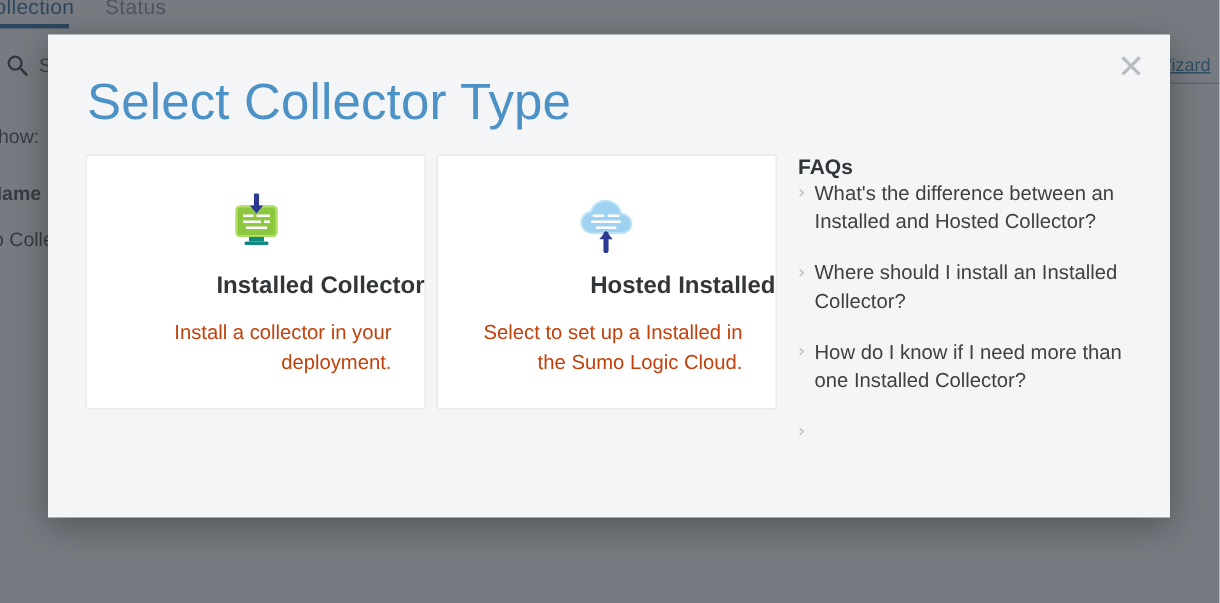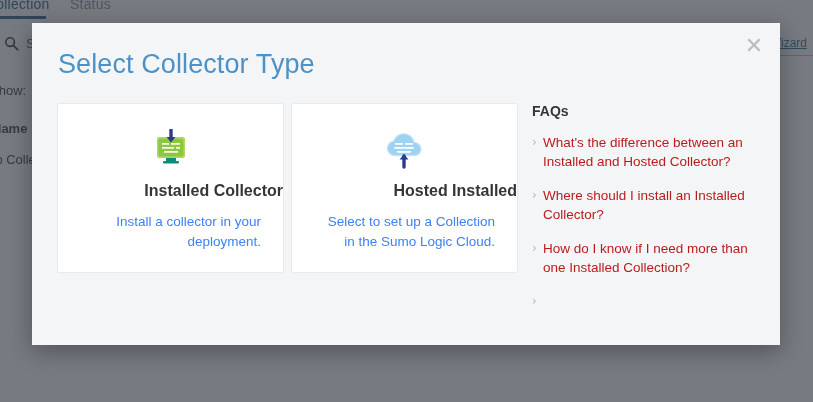--- a/index.html
+++ b/index.html
@@ -131,21 +131,21 @@
     color: #b9bcc0;
     cursor: pointer;
     font-family: "DejaVu Sans", sans-serif;
     font-weight: 300;
   }
 
   #modal-title {
     position: absolute;
     left: 26px;
     top: 26px;
-    font-size: 27px;
+    font-size: 34px;
     font-weight: 400;
     color: #4d92c6;
     letter-spacing: .1px;
   }
 
   
   .cards {
     position: absolute;
     left: 25px;
     top: 80px;
@@ -182,54 +182,53 @@
     font-weight: bold;
     color: #333639;
   }
 
   .card-desc {
     position: absolute;
     left: 22px; right: 22px;
     top: 108px;
     font-size: 13.5px;
     line-height: 20px;
-    color: #3b82f6;
+    color: #c2410c;
   }
 
   
   #faq-panel {
     position: absolute;
     left: 500px;
     top: 80px;
     width: 232px;
   }
   #faq-heading {
     font-size: 14px;
     font-weight: bold;
     color: #333639;
-    margin-bottom: 14px;
   }
   .faq-item {
     display: flex;
     align-items: flex-start;
     margin-bottom: 15px;
     cursor: pointer;
   }
   .faq-chevron {
     flex: 0 0 auto;
     width: 11px;
     color: #b5b8bb;
     font-size: 12px;
     line-height: 19px;
     font-family: "DejaVu Sans", sans-serif;
   }
   .faq-text {
     font-size: 13.5px;
     line-height: 19px;
-    color: #b91c1c;
+    color: #404040;
   }
 </style>
 </head>
 <body>
 
 <div id="app-background">
 
   <div class="bg-tabbar">
     <span class="bg-tab active">Collection</span>
     <span class="bg-tab-underline"></span>
@@ -295,37 +294,37 @@
                    C37 13.6 40 16.7 40 20.2 C40 23.7 37 26.5 33.2 26.5 Z" fill="none" stroke="#bfe3f7" stroke-width="1.3"></path>
           <rect x="14" y="14" width="8" height="1.7" rx=".8" fill="#ffffff"></rect>
           <rect x="24" y="14" width="8" height="1.7" rx=".8" fill="#ffffff"></rect>
           <rect x="13" y="18" width="20" height="1.7" rx=".8" fill="#ffffff"></rect>
           <rect x="16" y="22" width="14" height="1.7" rx=".8" fill="#ffffff"></rect>
           <path d="M23 38 L23 27" stroke="#2b3a8f" stroke-width="3.4" stroke-linecap="round"></path>
           <path d="M18.6 30.5 L23 25 L27.4 30.5 Z" fill="#2b3a8f"></path>
         </svg>
       </div>
       <div class="card-title">Hosted Installed</div>
-      <div class="card-desc">Select to set up a Collection in the Sumo Logic Cloud.</div>
+      <div class="card-desc">Select to set up a Installed in the Sumo Logic Cloud.</div>
     </div>
   </div>
 
   <div id="faq-panel">
     <div id="faq-heading">FAQs</div>
 
     <div class="faq-item">
       <span class="faq-chevron">›</span>
       <span class="faq-text">What's the difference between an Installed and Hosted Collector?</span>
     </div>
     <div class="faq-item">
       <span class="faq-chevron">›</span>
       <span class="faq-text">Where should I install an Installed Collector?</span>
     </div>
     <div class="faq-item">
       <span class="faq-chevron">›</span>
-      <span class="faq-text">How do I know if I need more than one Installed Collection?</span>
+      <span class="faq-text">How do I know if I need more than one Installed Collector?</span>
     </div>
     <div class="faq-item">
       <span class="faq-chevron">›</span>
     </div>
   </div>
 
 </div>
 
 </body></html>

